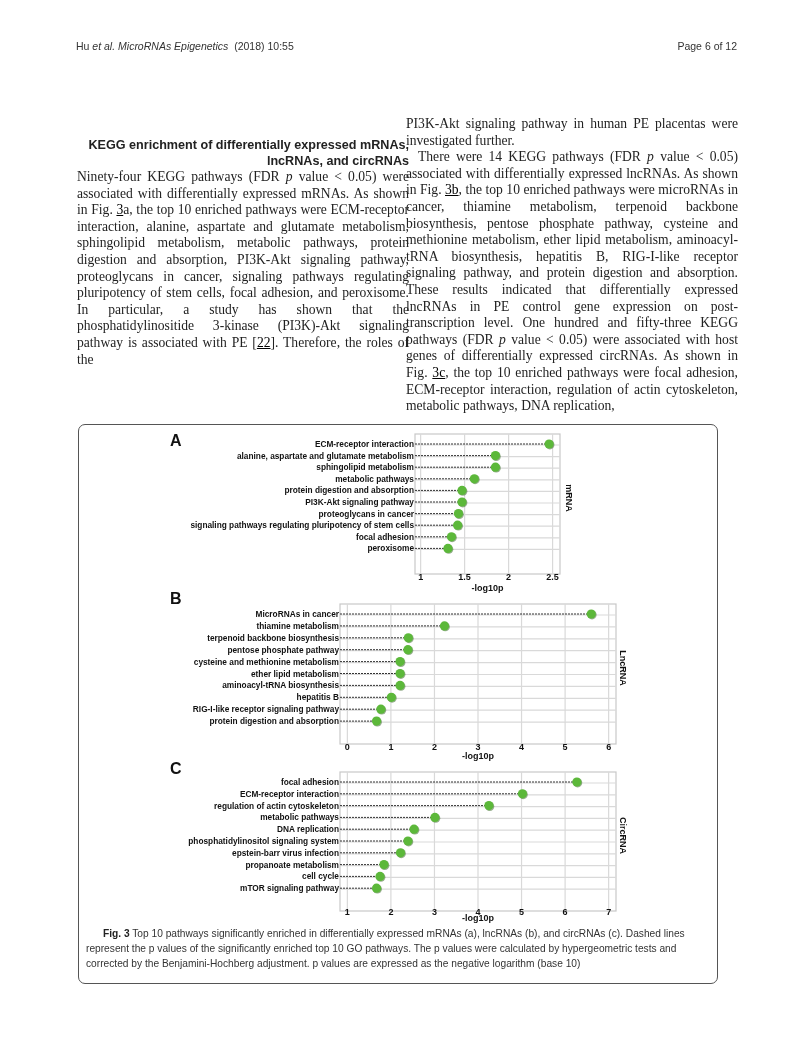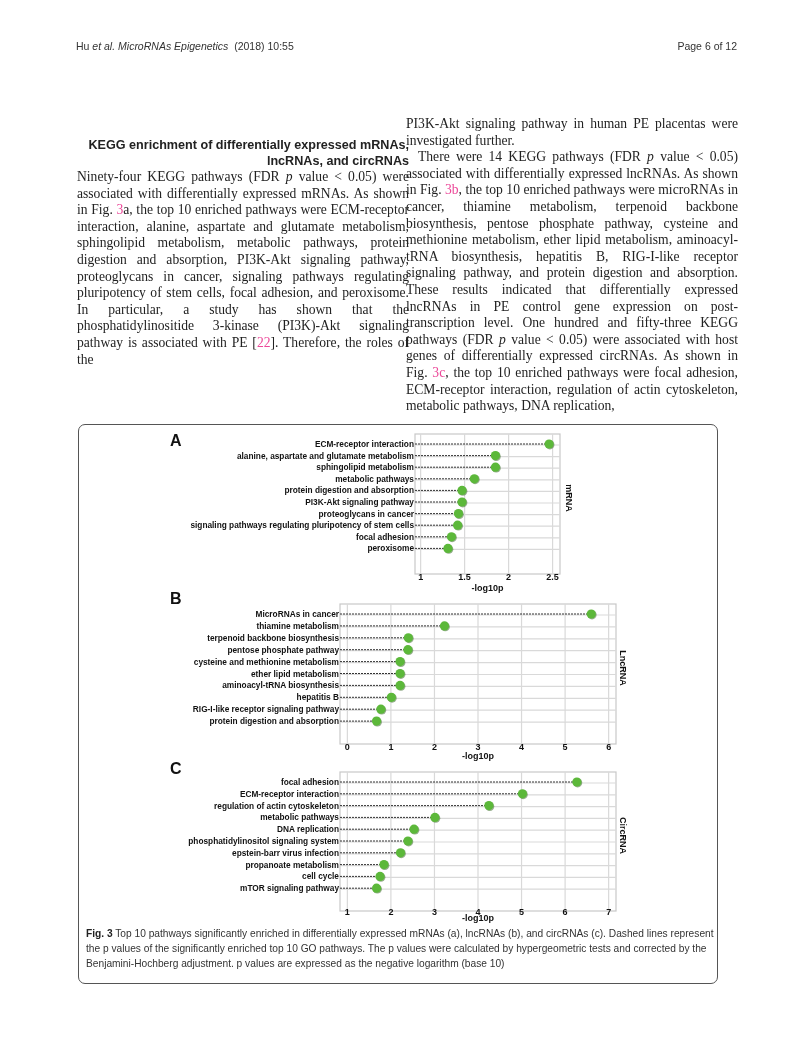--- a/index.html
+++ b/index.html
@@ -10,26 +10,26 @@
   .header .right { position: absolute; right: 0; top: 0; text-align: center; }
   .col { position: absolute; top: 116px; width: 332px;
     font-family: "Liberation Serif", serif; font-size: 13.6px; line-height: 16.6px; color: #222;
     text-align: justify; }
   .col.left { left: 77px; }
   .col.right { left: 406px; }
   .col p { margin: 0; }
   .col p.indent { text-indent: 12px; }
   .col h3 { font-family: "Liberation Sans", sans-serif; font-size: 12.6px; font-weight: bold;
     margin: 21px 0 0 0; line-height: 16px; color: #222; text-align: right; }
-  .ref { color: #ec4899; }
+  .ref { color: #000000; text-decoration: underline; }
   .fig-box { position: absolute; left: 78px; top: 424px; width: 640px; height: 560px;
     border: 1px solid #555; border-radius: 7px; box-sizing: border-box; }
   .caption { position: absolute; left: 86px; top: 926px; width: 628px;
     font-family: "Liberation Sans", sans-serif; font-size: 10.2px; line-height: 15px; color: #333; }
-  .caption b { color: #222; }
+  .caption b { color: #222; margin-left: 17px; }
   svg text { font-family: "Liberation Sans", sans-serif; }
 </style>
 </head>
 <body>
 
 <div class="header">
   <span class="left">
     <span>Hu</span>
     <i>et al.</i>
     <i>MicroRNAs Epigenetics</i>

